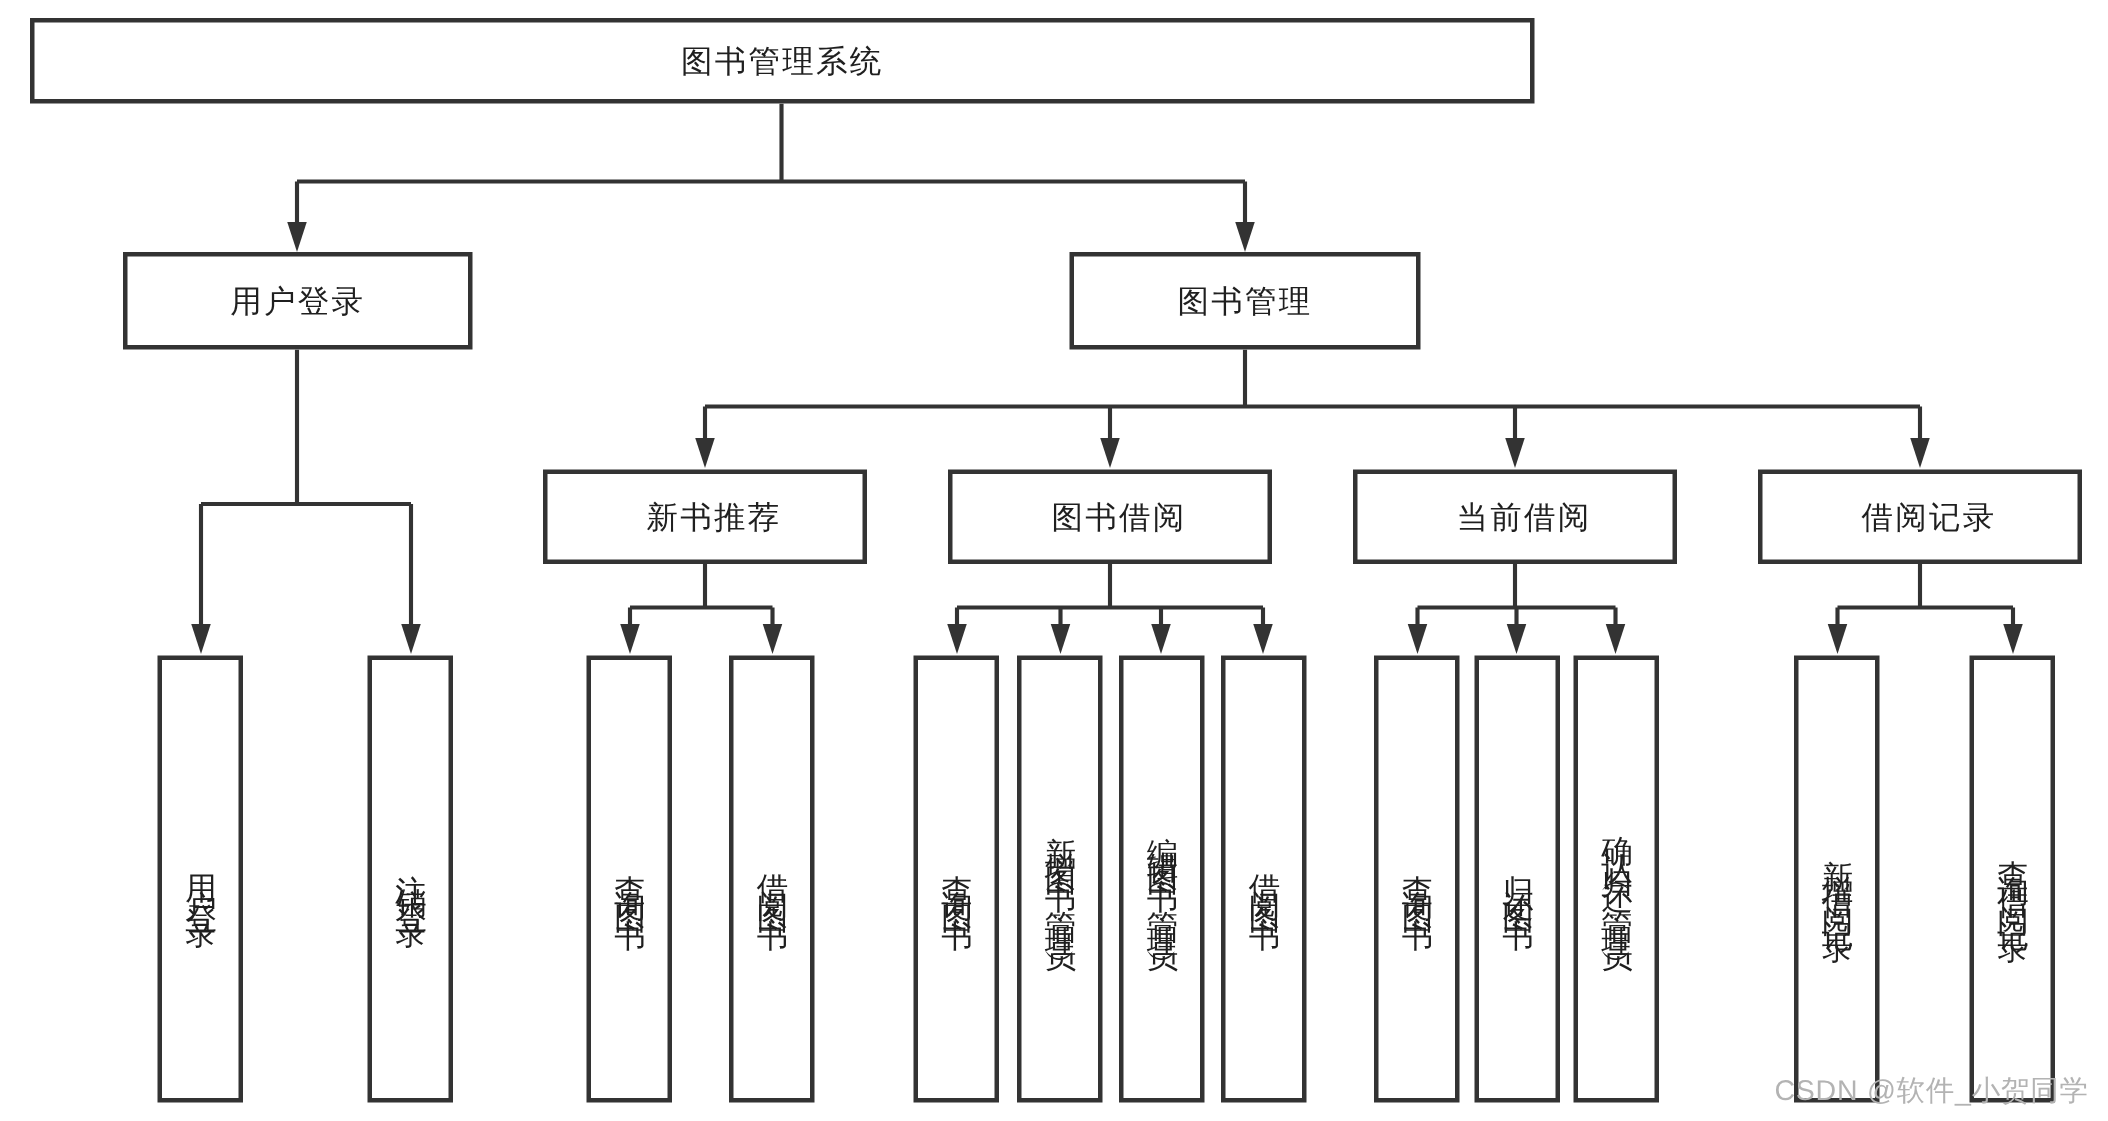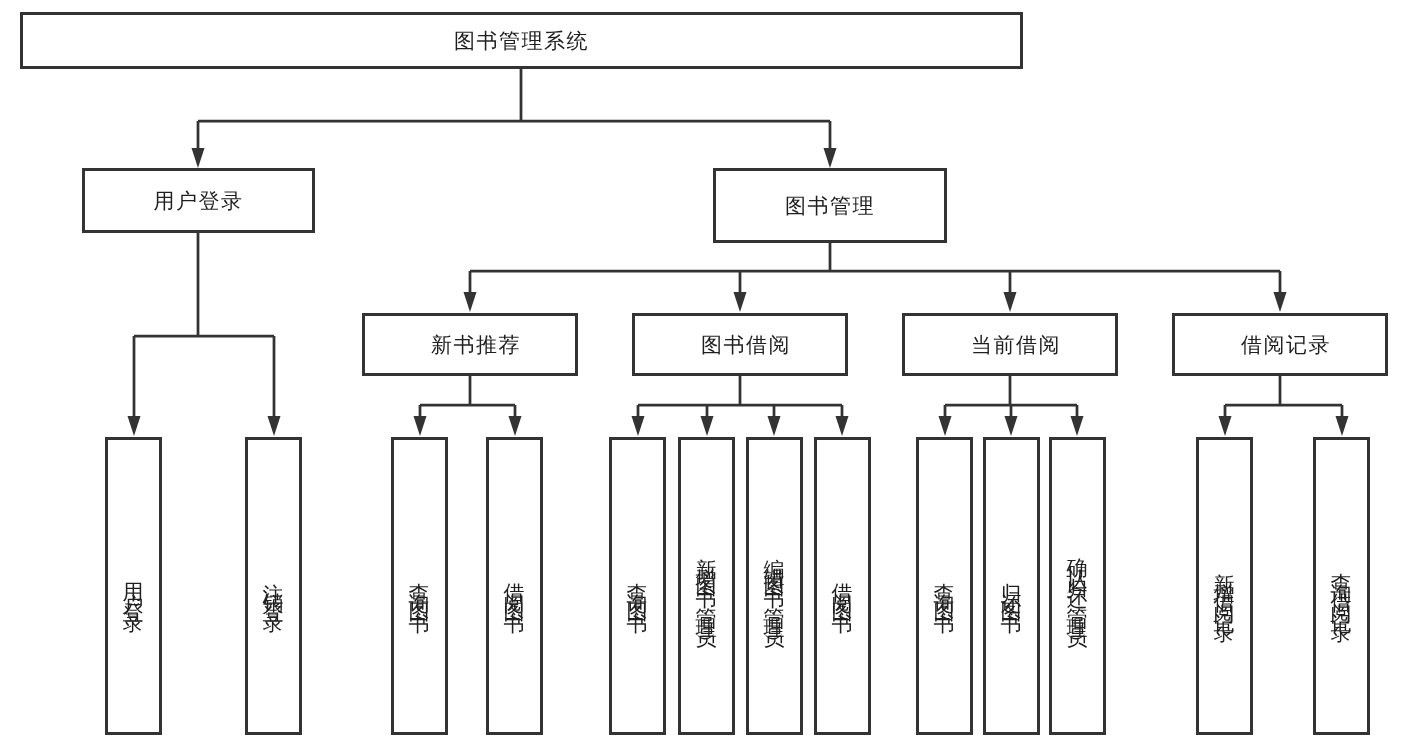--- a/index.html
+++ b/index.html
@@ -49,21 +49,21 @@
     writing-mode: vertical-rl;
     text-orientation: mixed;
     letter-spacing: 10px;
     line-height: 1;
     white-space: nowrap;
   }
   
   .n-root  { left: 20px;   top: 12px;  width: 1003px; height: 57px; }
   
   .n-l2a   { left: 82px;   top: 168px; width: 233px;  height: 65px; }
-  .n-l2b   { left: 713px;  top: 168px; width: 234px;  height: 75px; }
+  .n-l2b   { left: 713px;  top: 168px; width: 234px;  height: 65px; }
   
   .n-l3    { top: 313px; width: 216px; height: 63px; padding-left: 12px; }
   .n-l3a   { left: 362px; }
   .n-l3b   { left: 632px; align-items: center; }
   .n-l3c   { left: 902px; }
   .n-l3d   { left: 1172px; }
   
   .leaf    { top: 437px; width: 57px; height: 298px; }
   .lf-a1 { left: 105px; }  .lf-a2 { left: 245px; }
   .lf-b1 { left: 391px; }  .lf-b2 { left: 486px; }
@@ -199,14 +199,15 @@
     <span>确认归还（管理员）</span>
   </div>
 
   <div class="node vert leaf lf-e1">
     <span>新增借阅记录</span>
   </div>
   <div class="node vert leaf lf-e2">
     <span>查询借阅记录</span>
   </div>
 
+  <div class="watermark">CSDN @软件_小贺同学</div>
 
 </div>
 
 </body></html>

